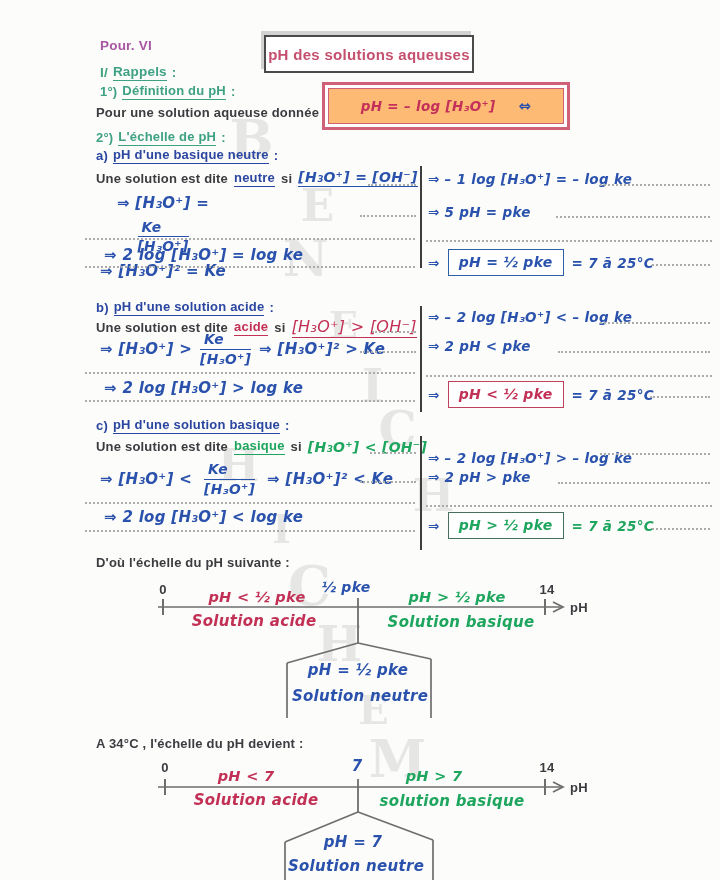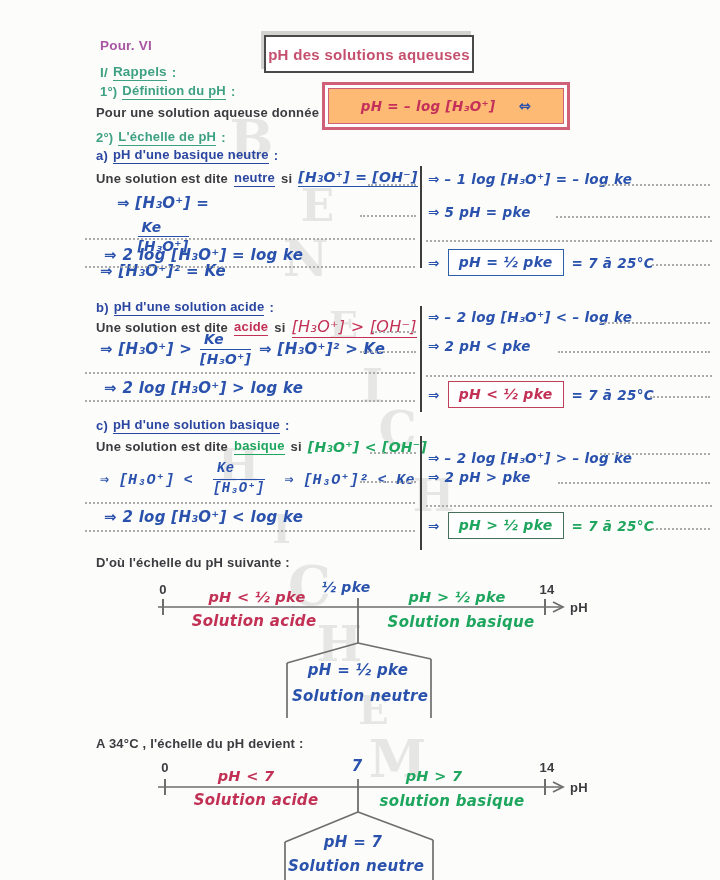--- a/index.html
+++ b/index.html
@@ -196,21 +196,21 @@
   </div>
   <div class="dots" style="left:370px;top:452px;width:46px;"></div>
 
   <div class="vline" style="left:420px;top:436px;height:114px;"></div>
 
   <div class="row hw blue" style="left:428px;top:438px;margin-top:12px;">
     <span>⇒ – 2 log [H₃O⁺] &gt; – log ke</span>
   </div>
   <div class="dots" style="left:600px;top:453px;width:110px;"></div>
 
-  <div class="row hw blue big" style="left:100px;top:460px;gap:20px;height:38px;font-family:Liberation Mono, monospace;">
+  <div class="row hw blue big" style="left:100px;top:460px;gap:12px;height:38px;">
     <span>⇒ [H₃O⁺] &lt;</span>
     <span class="frac">
       <span class="num">Ke</span>
       <span class="den">[H₃O⁺]</span>
     </span>
     <span>⇒ [H₃O⁺]² &lt; Ke</span>
   </div>
   <div class="dots" style="left:360px;top:481px;width:56px;"></div>
 
   <div class="row hw blue" style="left:428px;top:469px;">

